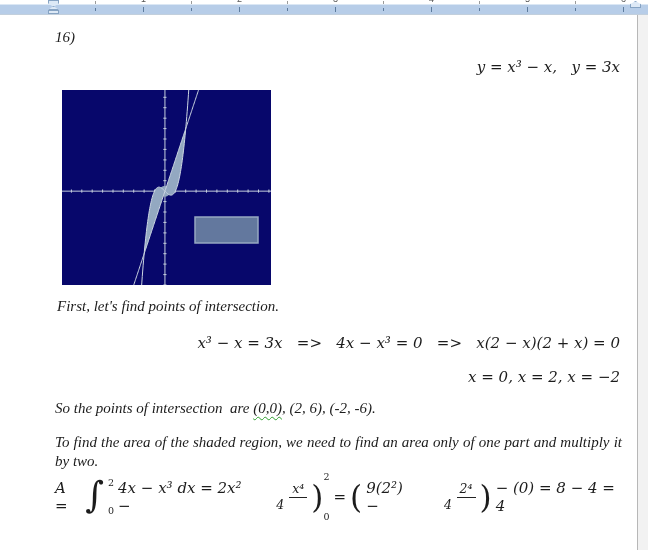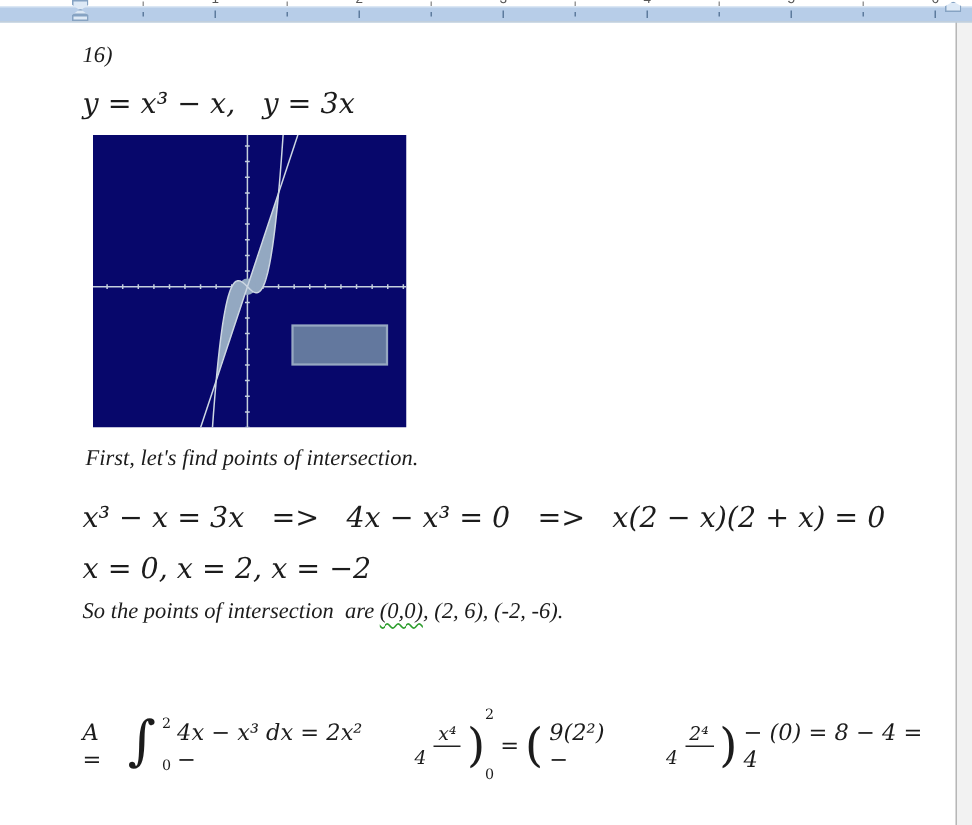--- a/index.html
+++ b/index.html
@@ -20,21 +20,21 @@
   .hbox{left:48px;top:10px;width:11px;height:4px;}
   .rind{left:630px;top:1px;width:11px;height:7px;clip-path:polygon(50% 0,100% 45%,100% 100%,0 100%,0 45%);}
 
   
   .page{position:absolute;left:0;top:14px;width:637px;height:536px;background:#fff;}
   .margin-right{position:absolute;left:637px;top:14px;width:11px;height:536px;
       background:#f2f2f2;border-left:1px solid #b7b7b7;box-sizing:border-box;}
   .line{position:absolute;font-size:15px;font-style:italic;}
   .pre{white-space:pre-wrap;}
   .mathit{font-family:"DejaVu Serif",serif;font-style:italic;}
-  .centerline{position:absolute;left:55px;width:565px;text-align:left;font-size:19px;}
+  .centerline{position:absolute;left:55px;width:565px;text-align:right;font-size:15px;}
   .problem{left:55px;top:15px;}
   .eq1{top:44px;}
   .intro{left:57px;top:284px;}
   .eqs1{top:320px;}
   .eqs2{top:354px;}
   .points{left:55px;top:386px;}
   .para{left:55px;top:419px;width:567px;text-align:justify;line-height:19px;}
   .squiggle{text-decoration:underline;text-decoration-style:wavy;text-decoration-color:#2e9e2e;
       text-decoration-thickness:1px;text-underline-offset:3px;}
 
@@ -149,20 +149,21 @@
     </div>
 
     <div class="line intro">First, let's find points of intersection.</div>
 
     <div class="centerline eqs1 pre mathit">x³ − x = 3x   =&gt;   4x − x³ = 0   =&gt;   x(2 − x)(2 + x) = 0</div>
 
     <div class="centerline eqs2 pre mathit">x = 0, x = 2, x = −2</div>
 
     <div class="line points pre"><span>So the points of intersection  are </span><span class="squiggle">(0,0)</span><span>, (2, 6), (-2, -6).</span></div>
 
+    <div class="line para">To find the area of the shaded region, we need to find an area only of one part and multiply it by two.</div>
 
     <div class="integral-row">
       <span class="pre">A =</span>
       <span class="intsign">∫</span>
       <span class="bounds">
           <span>2</span>
           <span>0</span>
         </span>
       <span class="pre">4x − x³ dx = 2x² −</span>
       <span class="frac">

